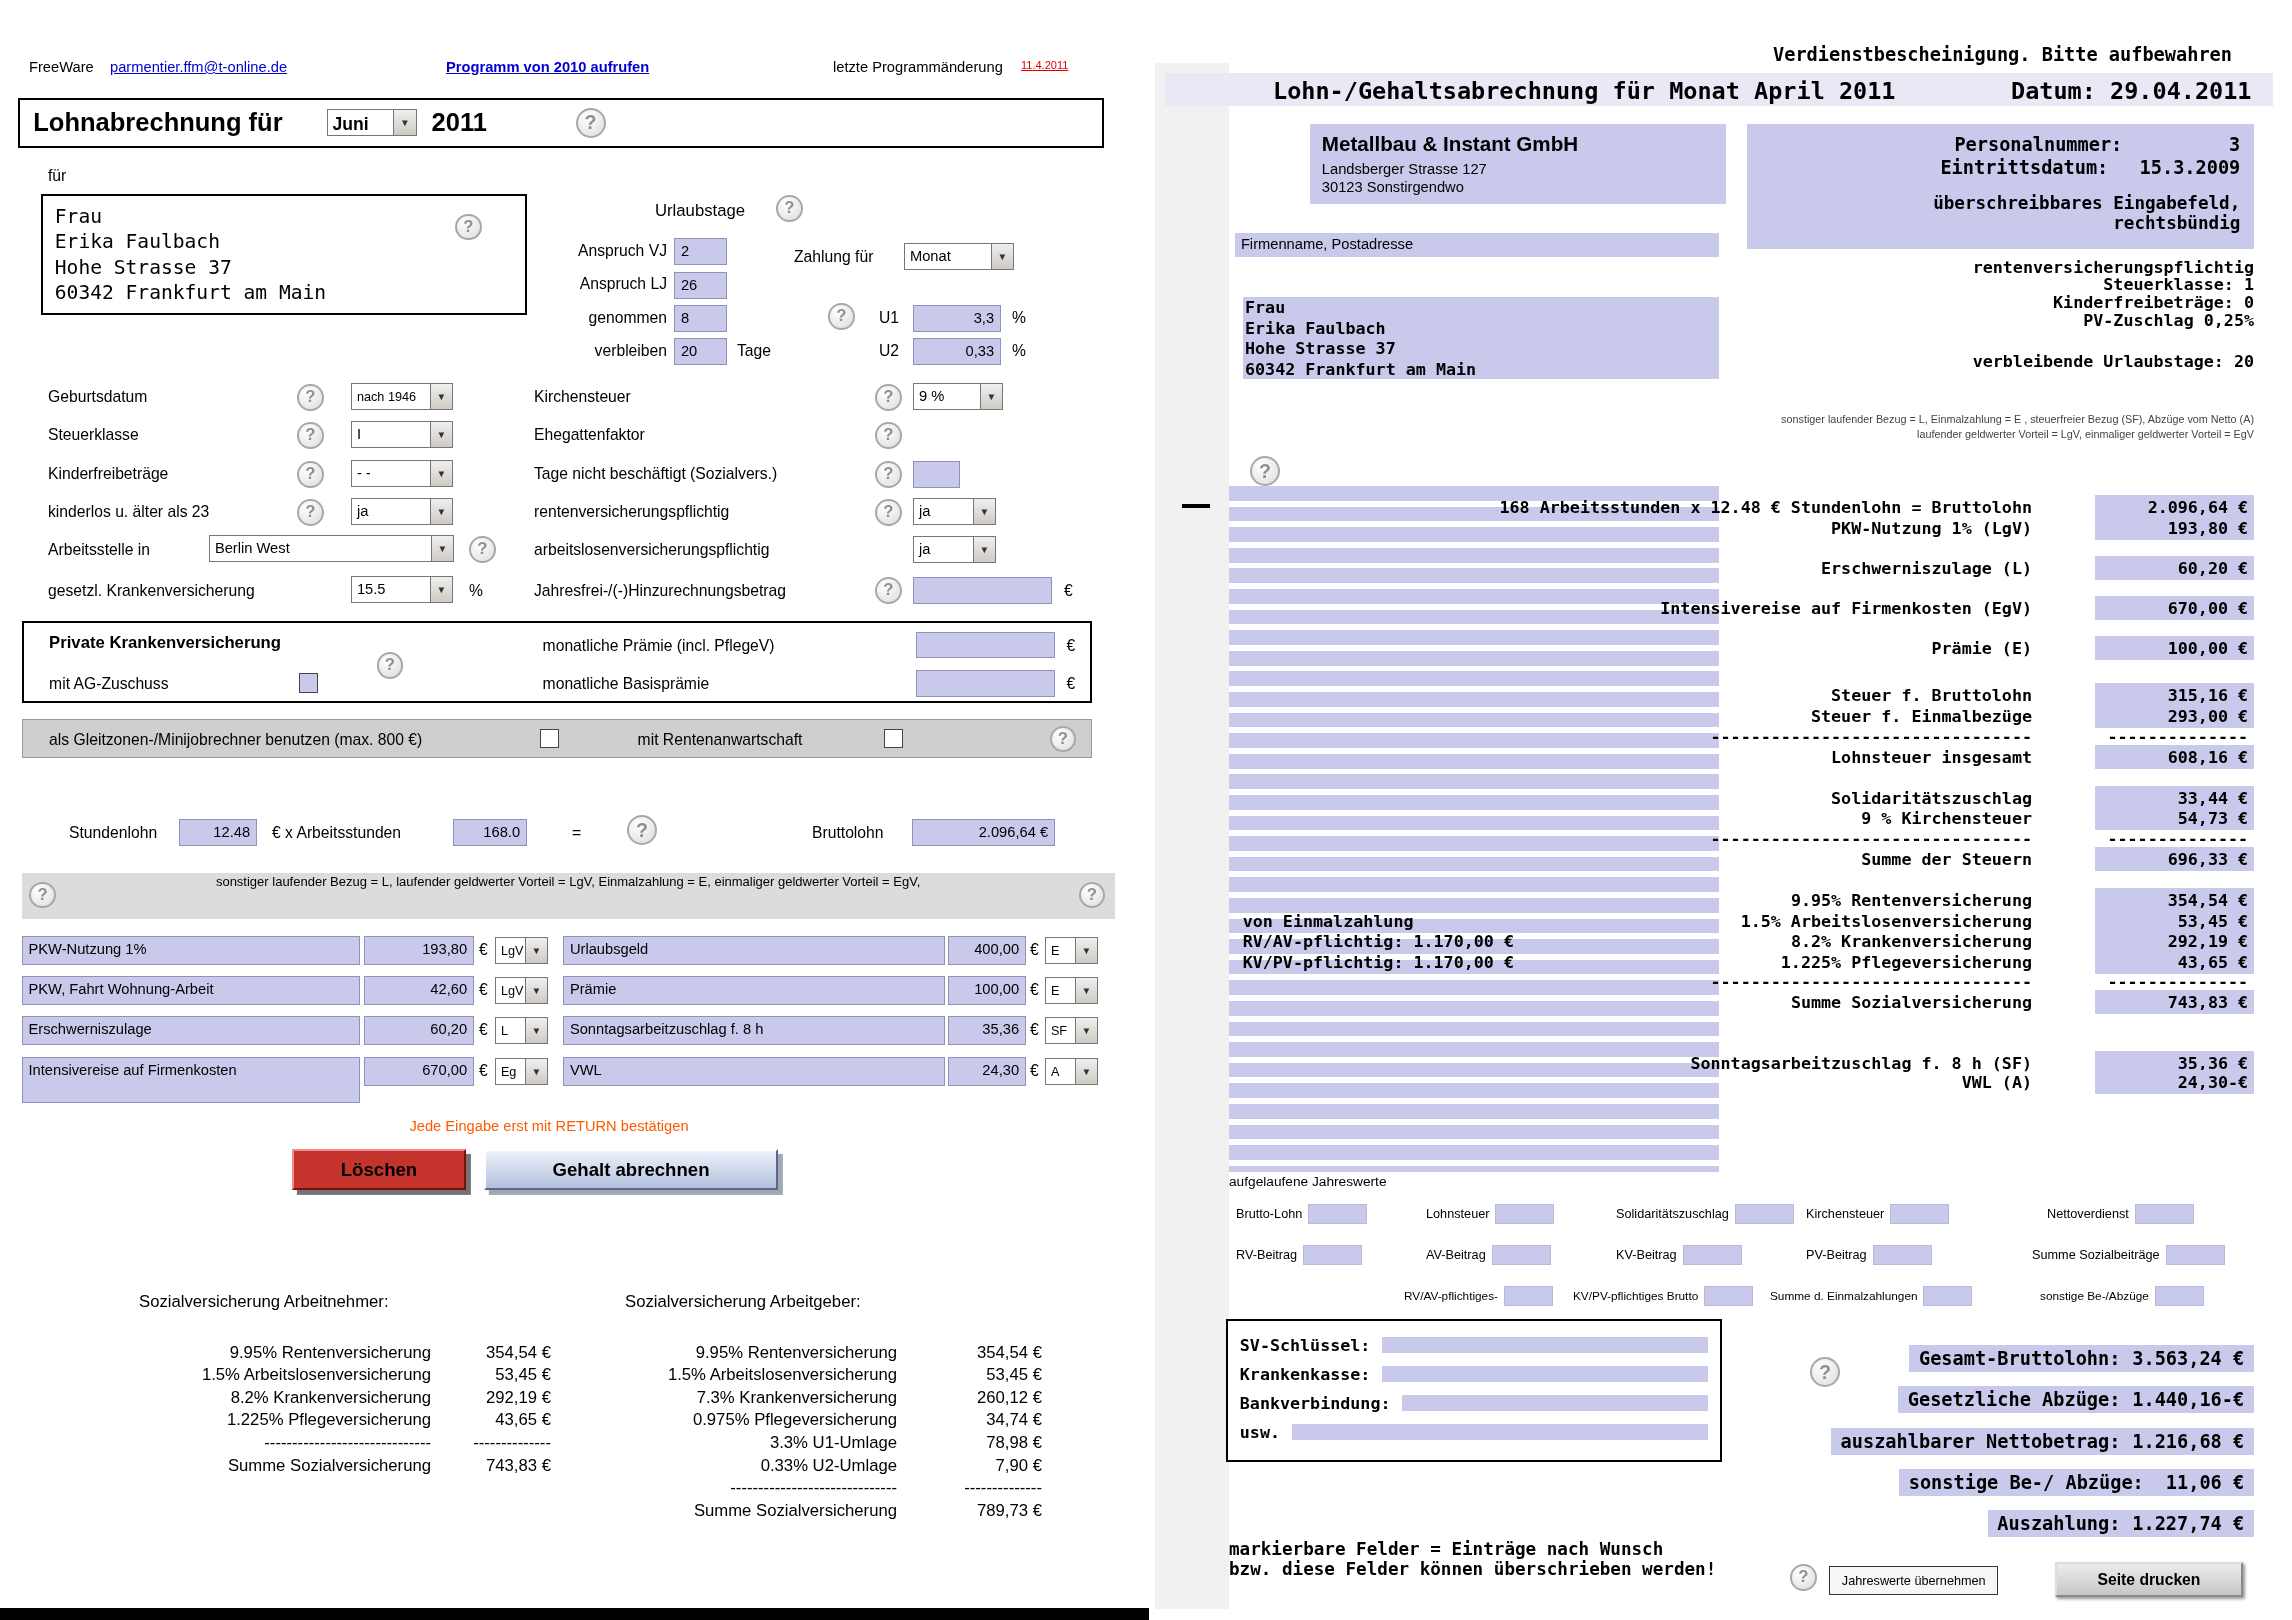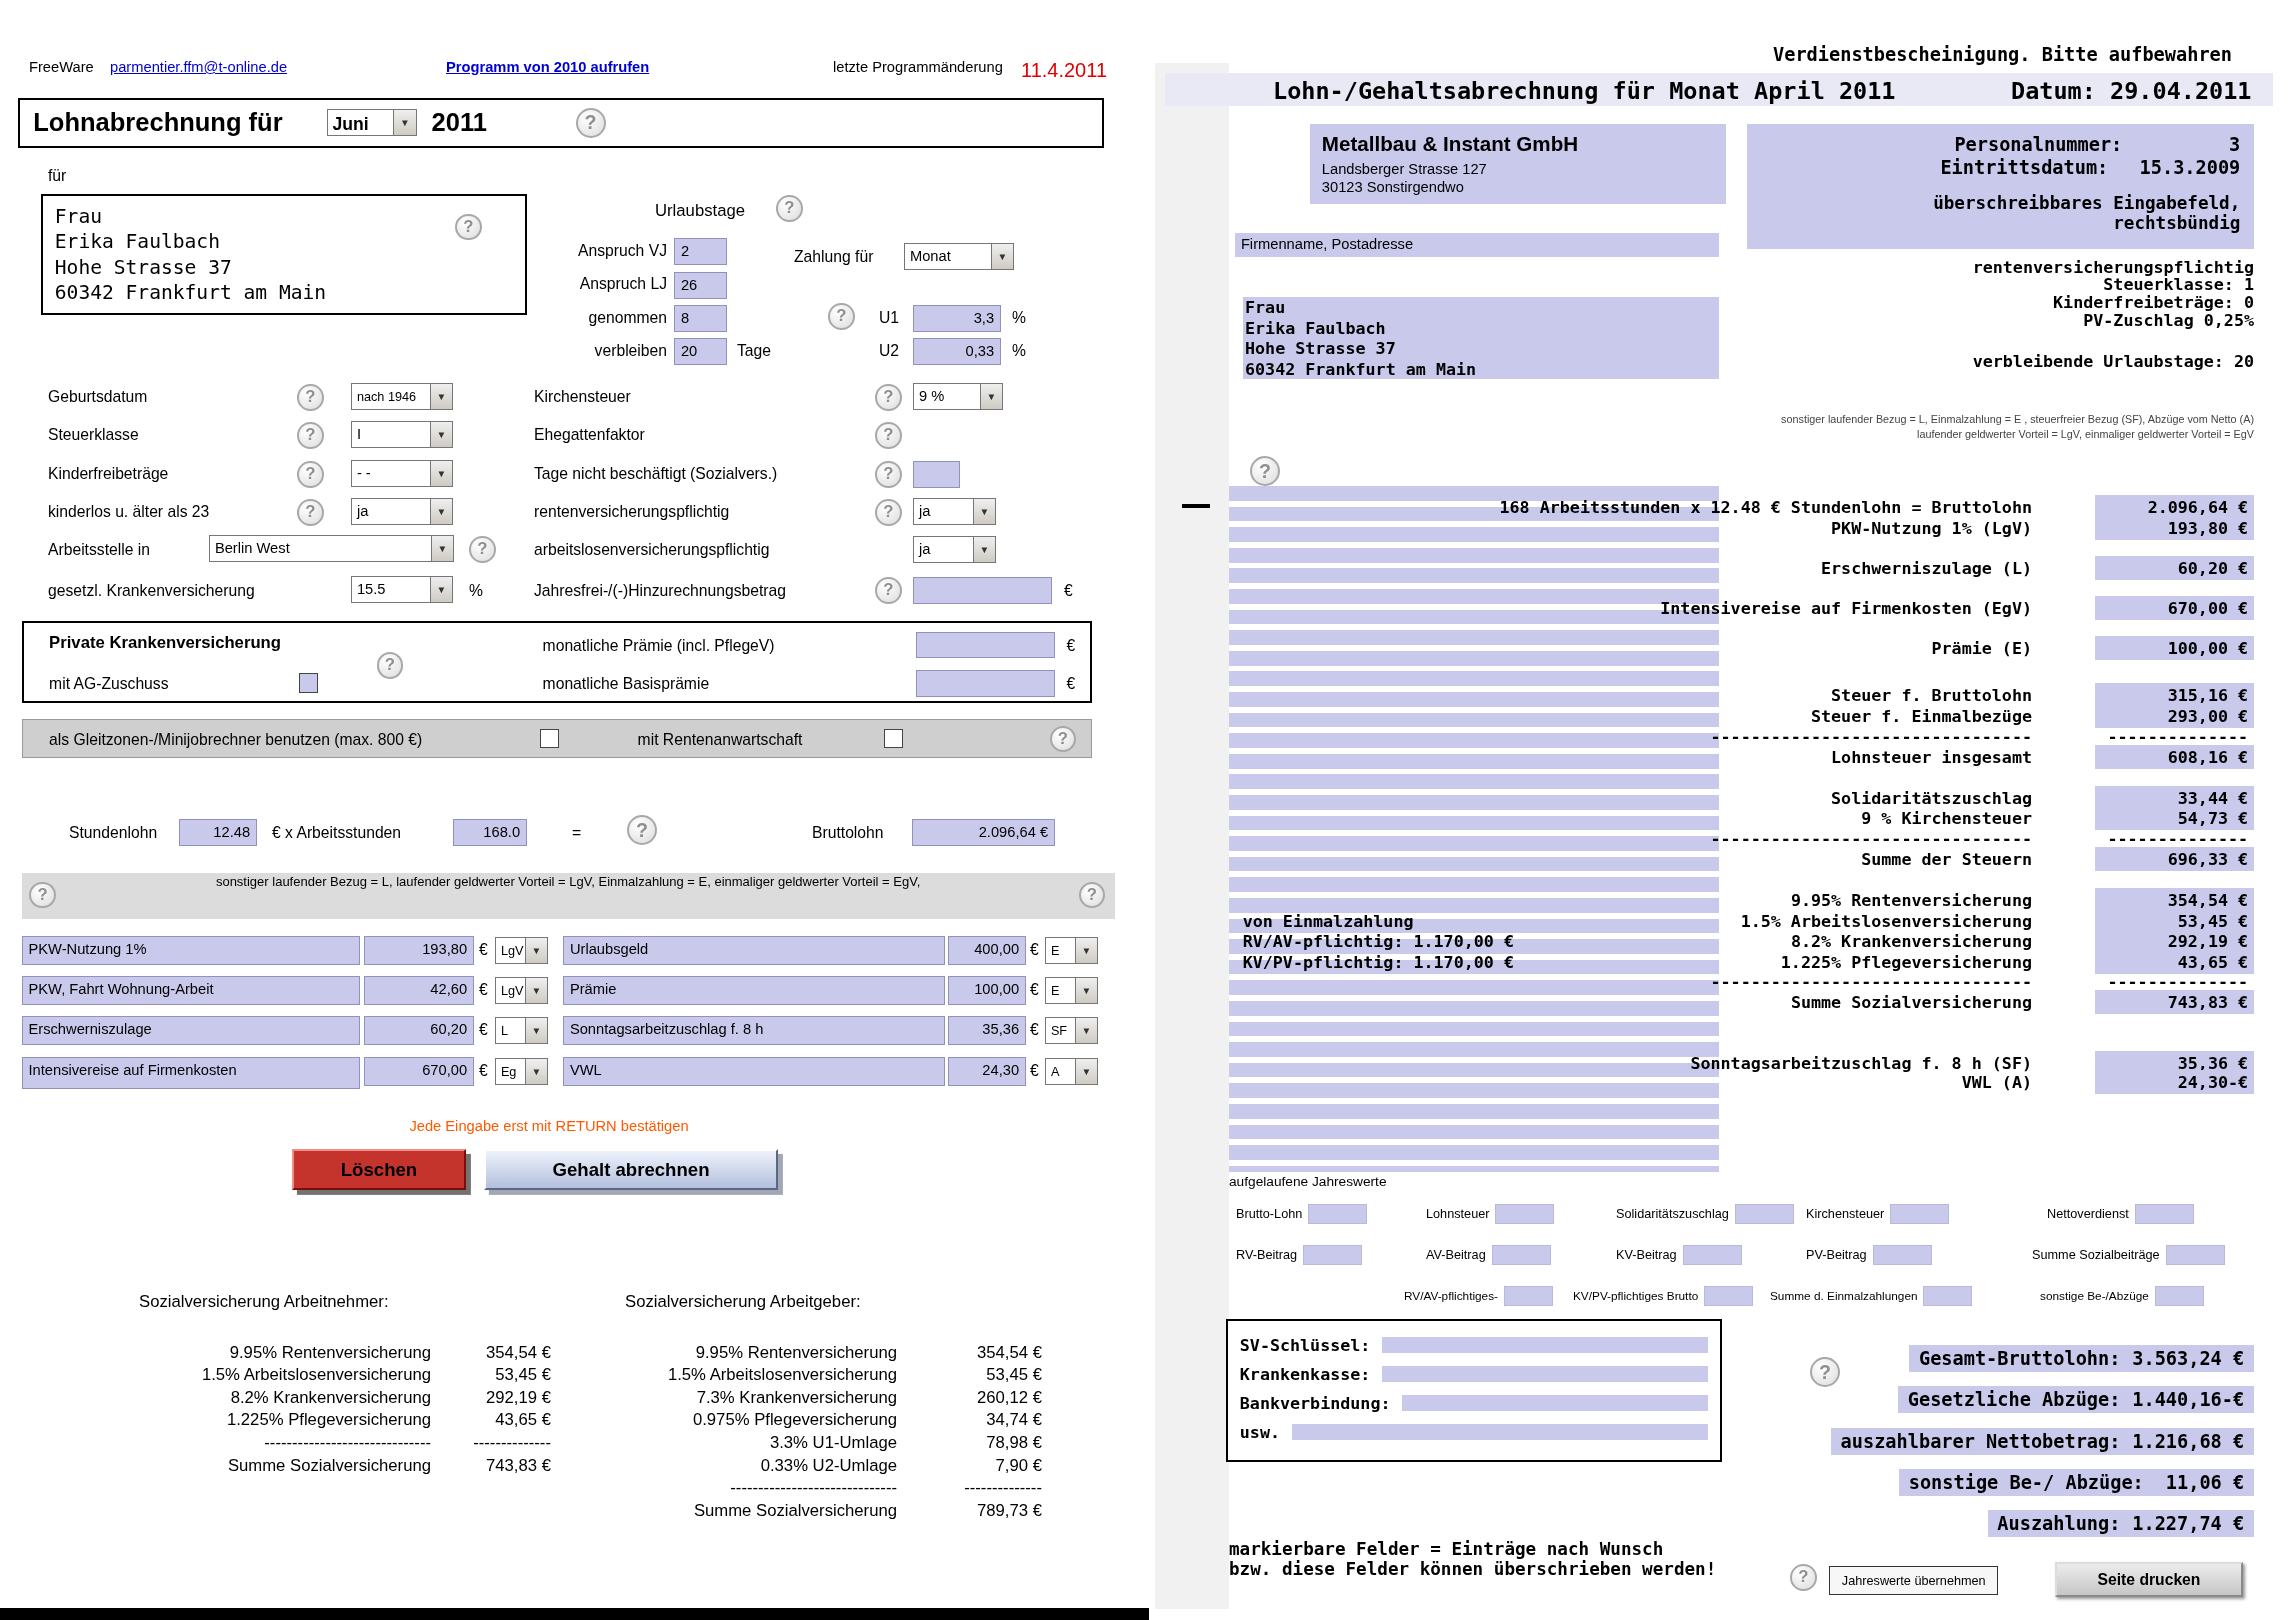--- a/index.html
+++ b/index.html
@@ -46,21 +46,21 @@
 </style>
 </head>
 <body>
 
 <div id="left">
 
   <span class="lbl" style="left:29px;top:59px;font-size:14.7px">FreeWare</span>
   <a class="link" style="left:110px;top:59px">parmentier.ffm@t-online.de</a>
   <a class="link" style="left:446px;top:59px;font-weight:bold">Programm von 2010 aufrufen</a>
   <span class="lbl" style="left:833px;top:59px;font-size:14.7px">letzte Programmänderung</span>
-  <span class="lbl red" style="left:1021px;top:59px;font-size:20px;">11.4.2011</span>
+  <span class="lbl red" style="left:1021px;top:59px;font-size:11px;text-decoration:underline">11.4.2011</span>
 
   <div class="box" style="left:17.6px;top:98px;width:1086px;height:50px;border-width:2.9px">
     <span class="abs nw" style="left:13.7px;top:7.8px;font-size:25.5px;font-weight:bold">Lohnabrechnung für</span>
     <div class="dd" style="left:307px;top:8.8px;width:90px">
       <span class="ddv" style="font-weight:bold;font-size:17.6px">Juni</span>
       <span class="ddb"></span>
     </div>
     <span class="abs nw" style="left:412px;top:7.8px;font-size:25.5px;font-weight:bold">2011</span>
     <div class="q big" style="left:556px;top:7.8px"></div>
   </div>
@@ -250,21 +250,21 @@
       <span class="ddb"></span>
     </div>
   <div class="field" style="left:563px;top:1016px;width:382px;height:29px">Sonntagsarbeitzuschlag f. 8 h</div>
   <div class="field r" style="left:948px;top:1016px;width:78px;height:29px">35,36</div>
   <span class="lbl" style="left:1030px;top:1021px">€</span>
   <div class="dd" style="left:1045px;top:1017px;width:53px">
       <span class="ddv sm">SF</span>
       <span class="ddb"></span>
     </div>
 
-  <div class="field" style="left:21.6px;top:1057px;width:338px;height:32px">Intensivereise auf Firmenkosten</div>
+  <div class="field" style="left:21.6px;top:1057px;width:338px;height:46px">Intensivereise auf Firmenkosten</div>
   <div class="field r" style="left:364px;top:1057px;width:110px;height:29px">670,00</div>
   <span class="lbl" style="left:479px;top:1062px">€</span>
   <div class="dd" style="left:495px;top:1058px;width:53px">
       <span class="ddv sm">Eg</span>
       <span class="ddb"></span>
     </div>
   <div class="field" style="left:563px;top:1057px;width:382px;height:29px">VWL</div>
   <div class="field r" style="left:948px;top:1057px;width:78px;height:29px">24,30</div>
   <span class="lbl" style="left:1030px;top:1062px">€</span>
   <div class="dd" style="left:1045px;top:1058px;width:53px">

